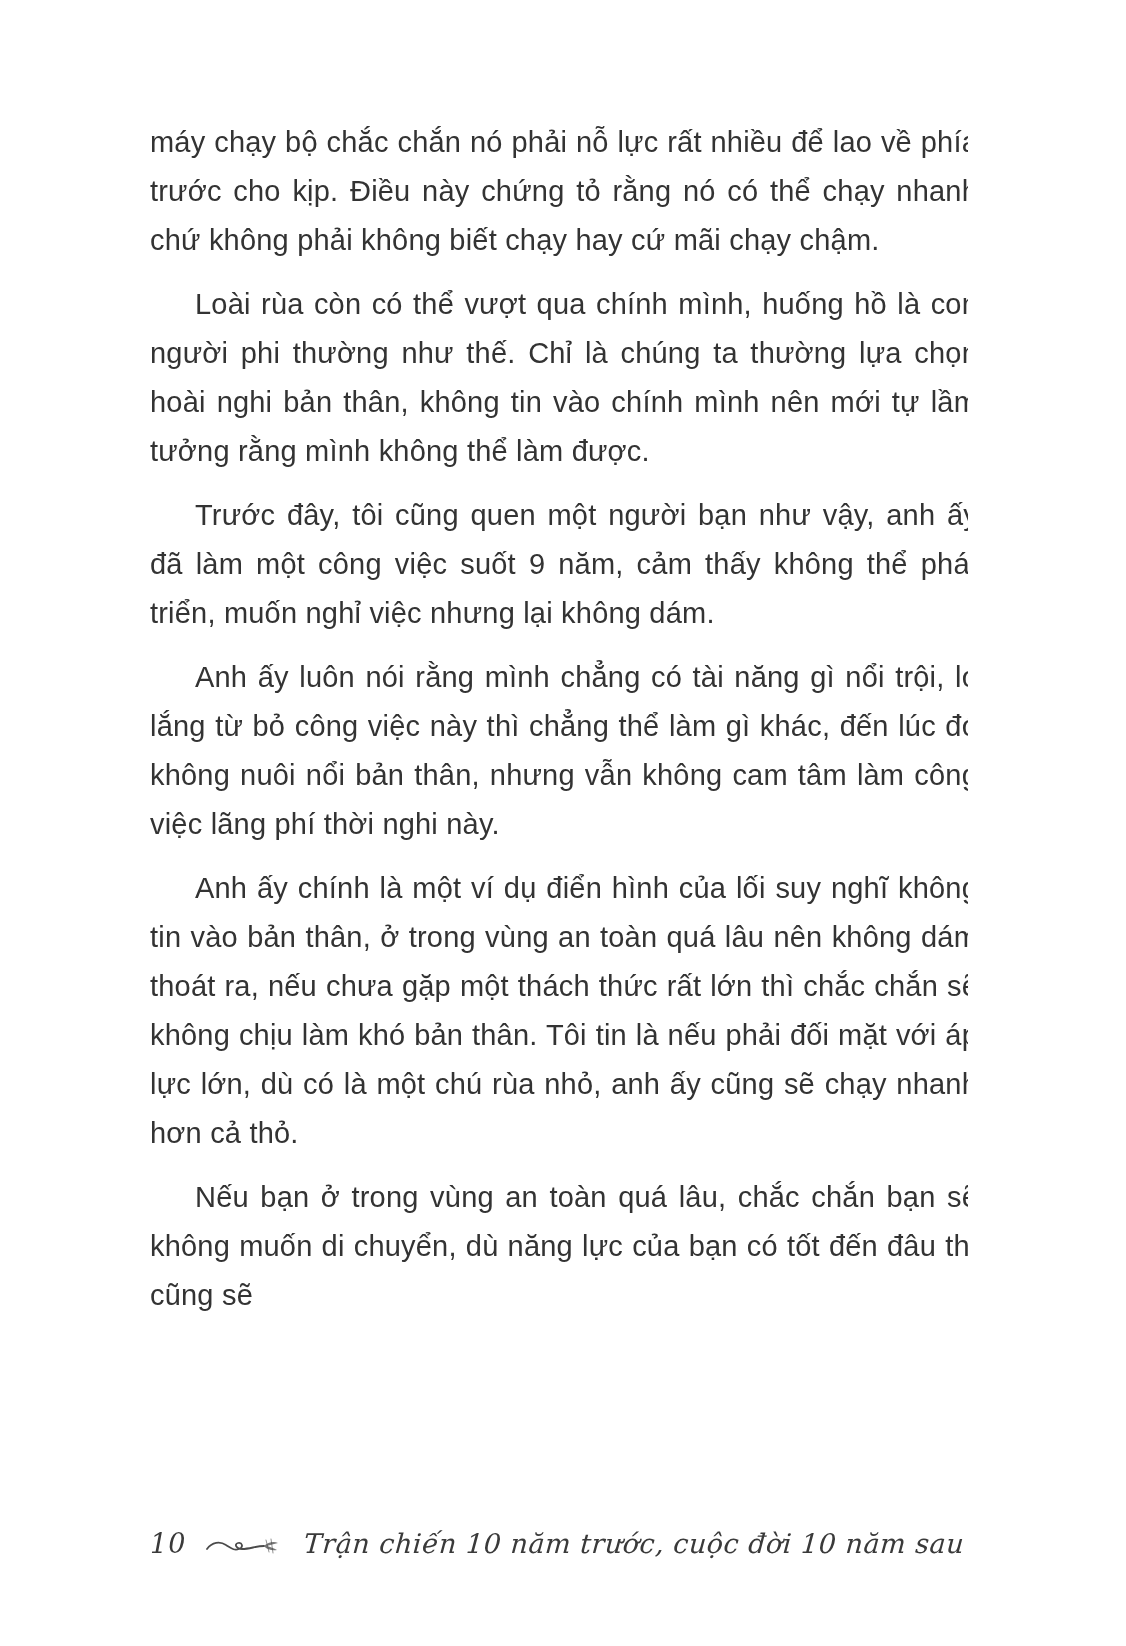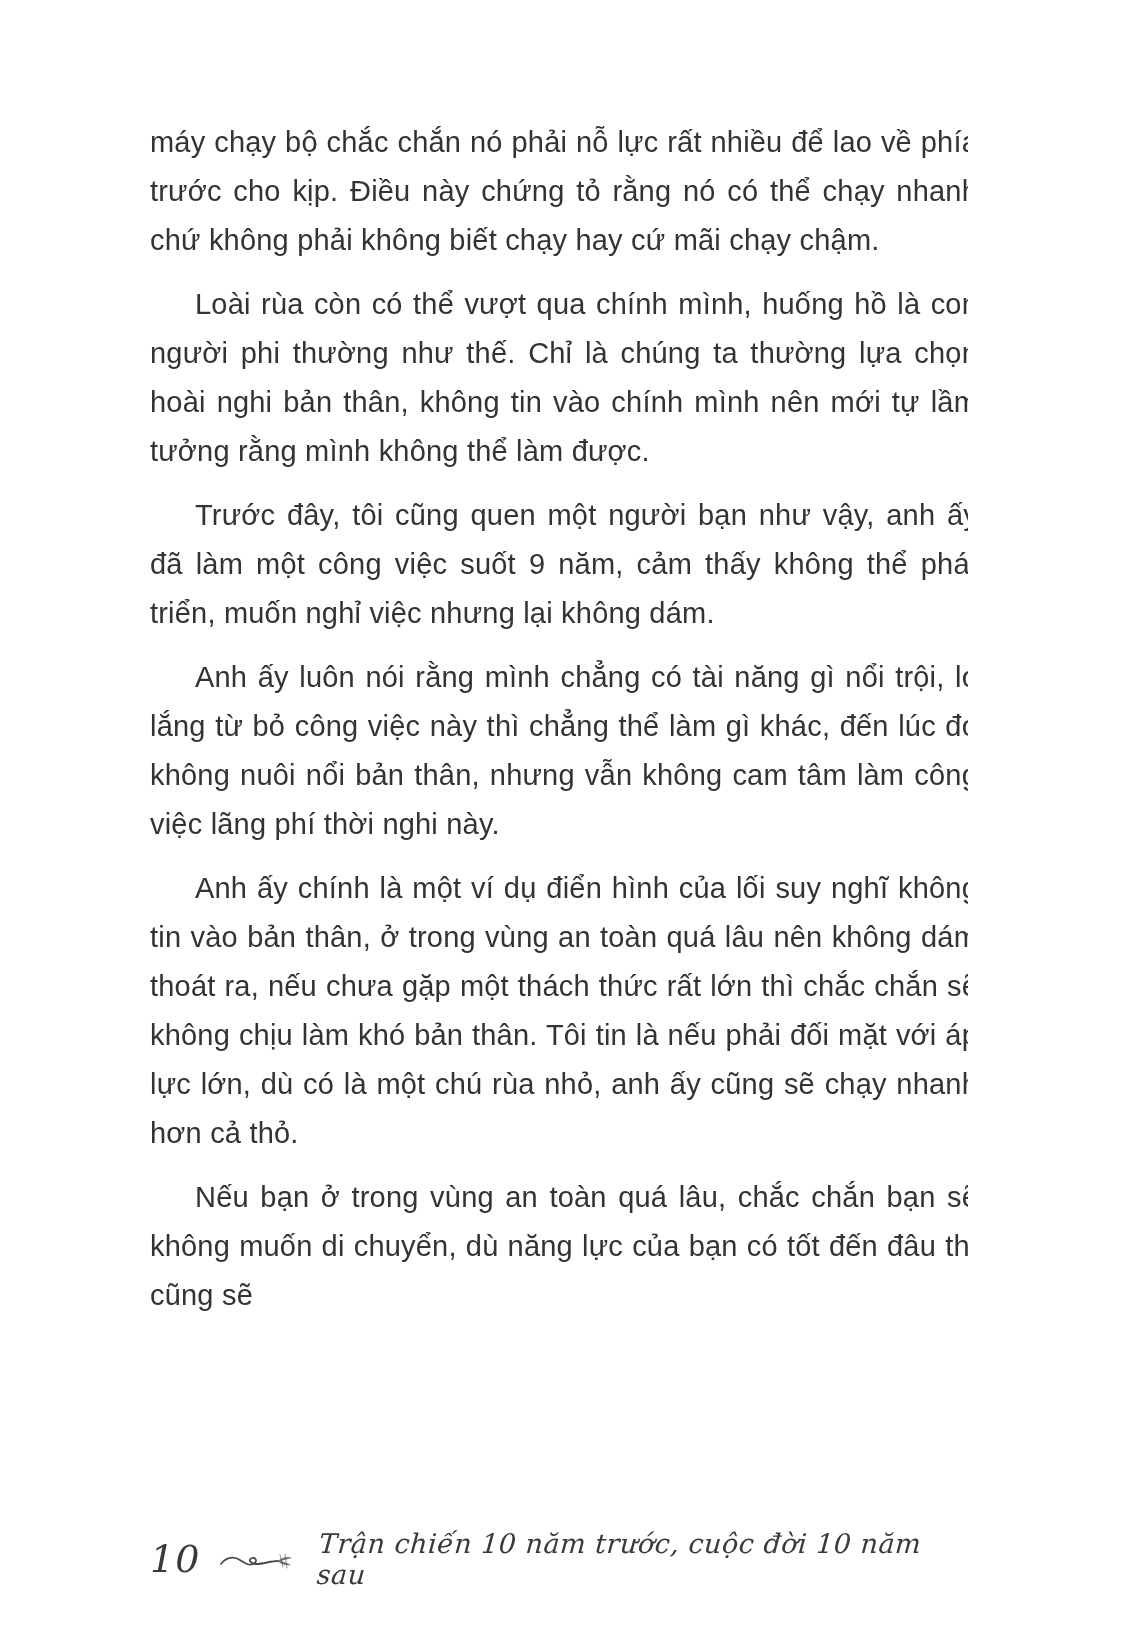--- a/index.html
+++ b/index.html
@@ -46,21 +46,21 @@
     width: 828px;
     display: flex;
     align-items: center;
     gap: 16px;
     color: #3a3a3a;
   }
 
   .footer .page-number {
     font-family: "DejaVu Serif", serif;
     font-style: italic;
-    font-size: 38px;
+    font-size: 27px;
     color: #3a3a3a;
     letter-spacing: 1px;
   }
 
   .footer .ornament {
     display: inline-flex;
     align-items: center;
     margin: 4px 6px 0 2px;
   }
 

